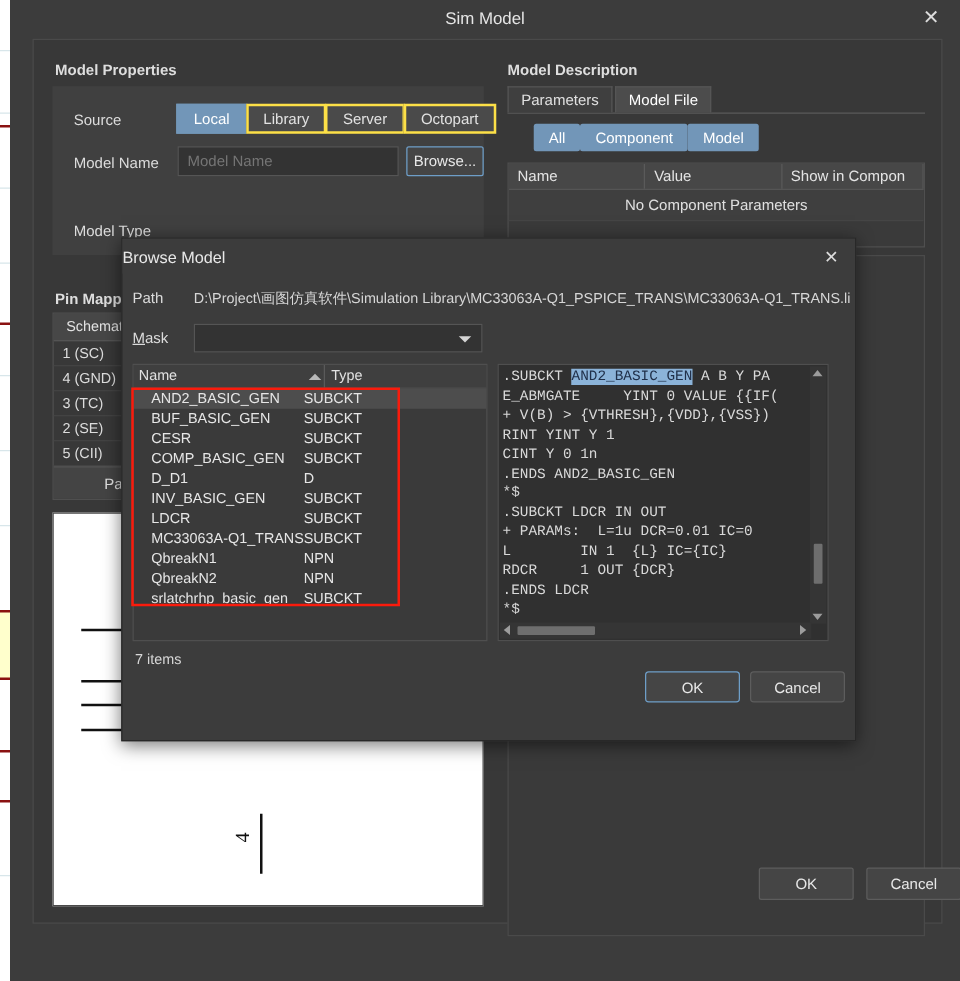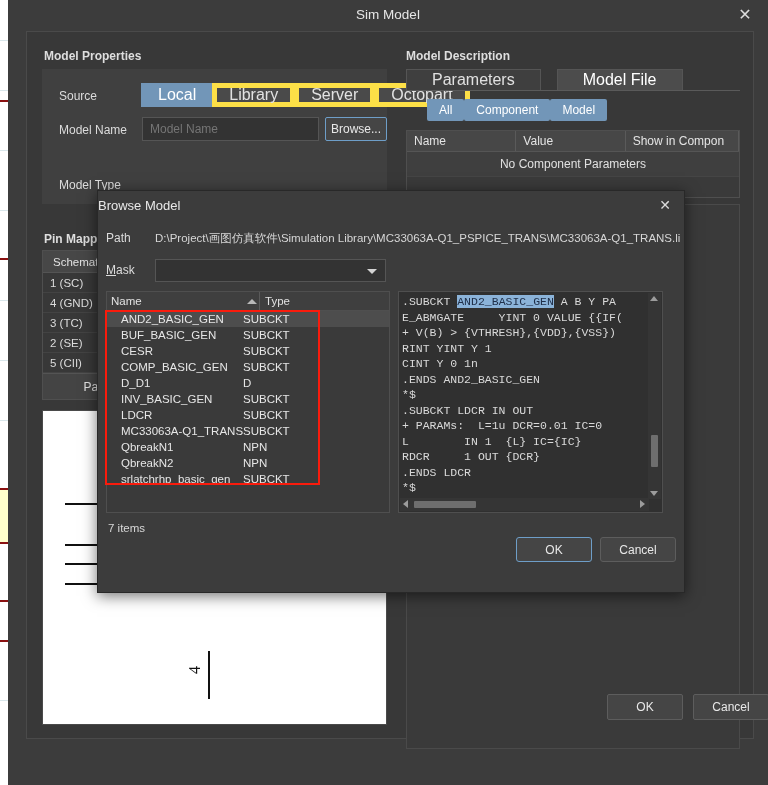--- a/index.html
+++ b/index.html
@@ -47,21 +47,21 @@
   #model-properties-title { position: absolute; left: 17px; top: 17px; }
   #model-properties-box {
     position: absolute; left: 15px; top: 37px; width: 345px; height: 135px;
     background: #404040;
   }
   .mp-row { position: absolute; left: 0; width: 345px; height: 26px; }
   .mp-label { position: absolute; left: 17px; color: #dcdcdc; font-size: 12px; line-height: 26px; }
   .seg-group { position: absolute; left: 100px; top: 0; display: flex; }
   .seg-btn {
     height: 24px; padding: 0 12px; display: flex; align-items: center; justify-content: center;
-    background: #4a4a4a; border: 5px solid #fde047; color: #e2e2e2; font-size: 16px;
+    background: #4a4a4a; border: 2px solid #fde047; color: #e2e2e2; font-size: 12px;
     margin-left: -1px; cursor: pointer; white-space: nowrap;
   }
   .seg-btn.active { background: #7296b8; border-color: #7296b8; color: #ffffff; }
 
   #model-name-input {
     position: absolute; left: 100px; top: 0; width: 177px; height: 24px;
     background: #333333; border: 1px solid #555555; color: #8e8e8e;
     font-size: 12px; padding: 0 7px; line-height: 22px;
   }
   #browse-button {
@@ -125,23 +125,23 @@
     transform: rotate(-90deg); transform-origin: center;
   }
 
   
   #model-description-title { position: absolute; left: 379px; top: 17px; }
   #tab-strip {
     position: absolute; left: 379px; top: 37px; width: 334px; height: 22px;
     border-bottom: 1px solid #5a5a5a; display: flex; align-items: flex-end;
   }
   .tab {
-    height: 21px; padding: 0 25px; font-size: 16px; color: #e0e0e0;
+    height: 21px; padding: 0 10px; font-size: 12px; color: #e0e0e0;
     display: flex; align-items: center; background: #3f3f3f;
-    border: 1px solid #555555; border-bottom: none; margin-right: 16px; cursor: pointer;
+    border: 1px solid #555555; border-bottom: none; margin-right: 2px; cursor: pointer;
   }
   .tab.active { background: #4c4c4c; color: #ffffff; }
 
   #filter-buttons { position: absolute; left: 400px; top: 67px; display: flex; gap: 0; }
   .filter-btn {
     height: 22px; padding: 0 12px; background: #7296b8; border: none; border-radius: 2px;
     color: #ffffff; font-size: 12px; display: flex; align-items: center; justify-content: center;
     cursor: pointer;
   }
 

